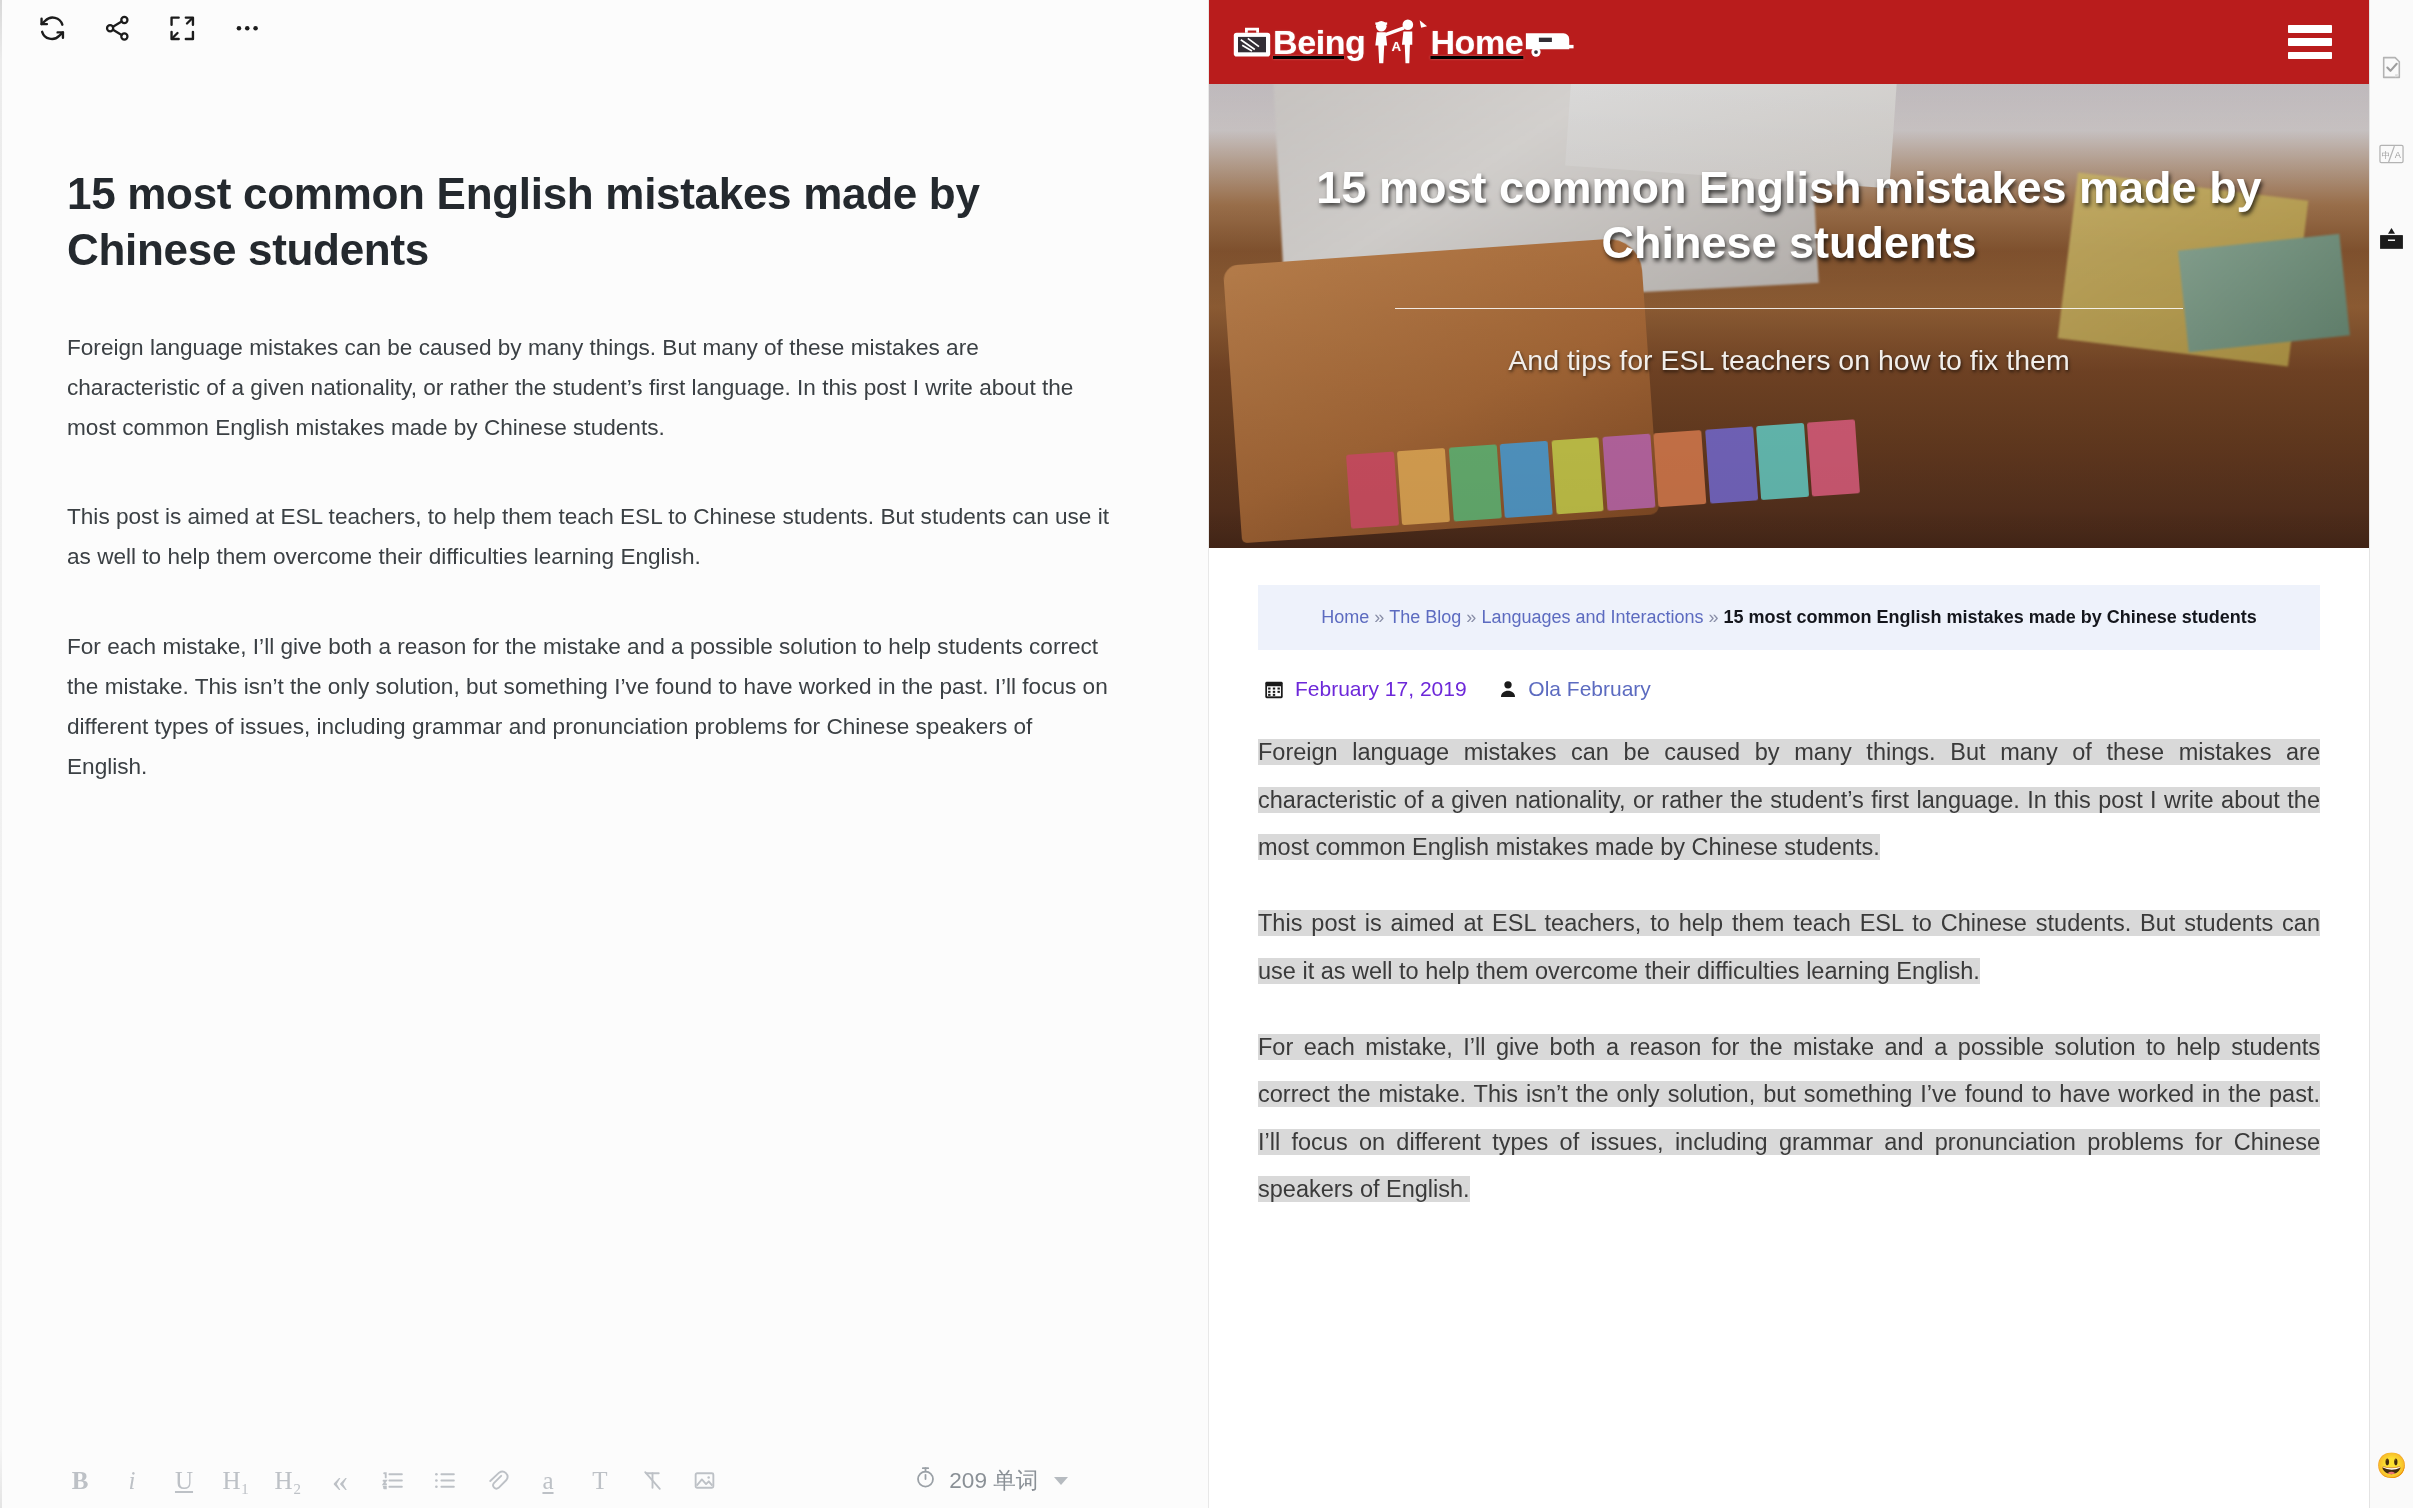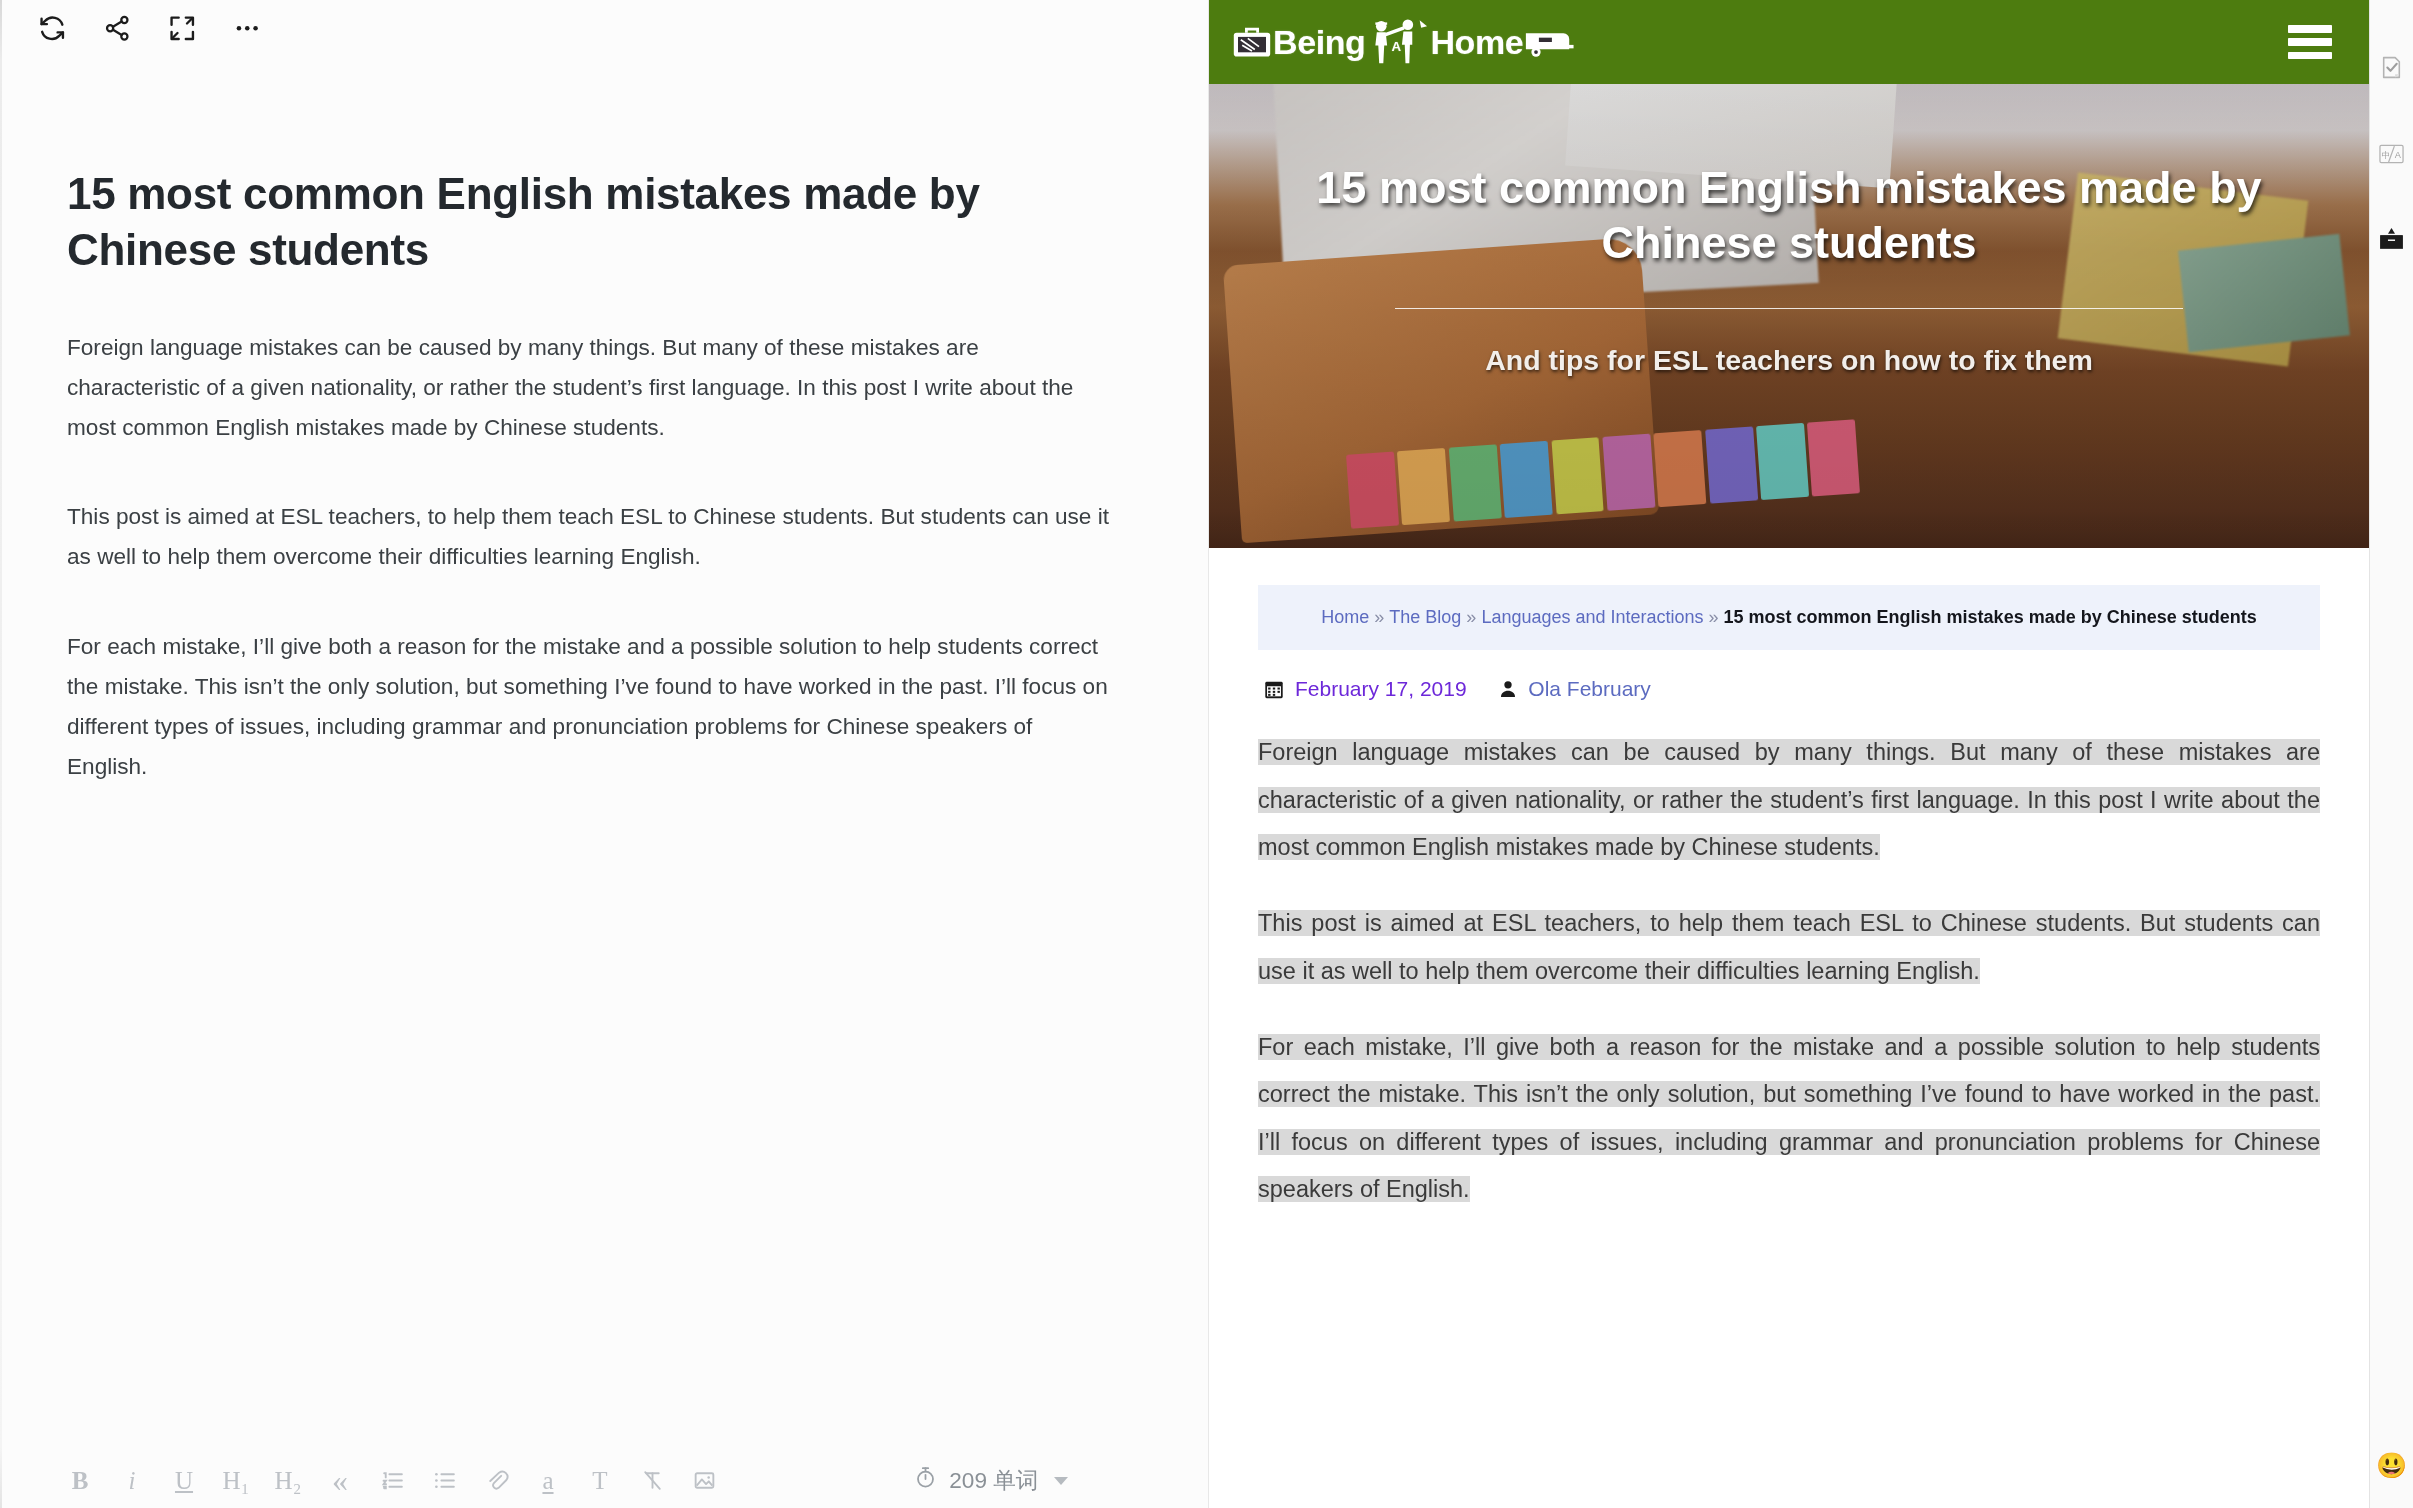--- a/index.html
+++ b/index.html
@@ -96,24 +96,25 @@
   .preview-pane {
     position: relative;
     width: 1161px; height: 1508px;
     background: #ffffff;
     overflow: hidden;
     border-right: 0.8px solid #e4e4e4;
   }
   .site-header {
     position: relative;
     height: 84px;
-    background: #4d7c0f;
+    background: #b91c1c;
     display: flex; align-items: center;
     padding: 0 37px 0 22px;
     z-index: 5;
+    text-decoration: underline;
   }
   .logo {
     display: flex; align-items: center; gap: 0px;
     color: #ffffff;
     font-size: 34px;
     font-weight: 800;
     letter-spacing: -0.4px;
     text-shadow: 0 0 1.7px rgba(255,255,255,.35);
     white-space: nowrap;
   }
@@ -199,21 +200,21 @@
   .hero-rule {
     margin: 37px auto 0 auto;
     width: 78%;
     height: 1.7px;
     background: rgba(255,255,255,.85);
   }
   .hero-sub {
     margin-top: 35px;
     color: #f2eeea;
     font-size: 28.5px;
-    font-weight: 700;
+    font-weight: 400;
     text-shadow: 0.8px 1.7px 3.4px rgba(0,0,0,.65);
   }
 
   .preview-body { padding: 37px 49px 0 49px; background: #fff; }
   .breadcrumb {
     background: #eef2fb;
     padding: 18.4px 22px;
     font-size: 18px;
     line-height: 1.56;
     text-align: center;

